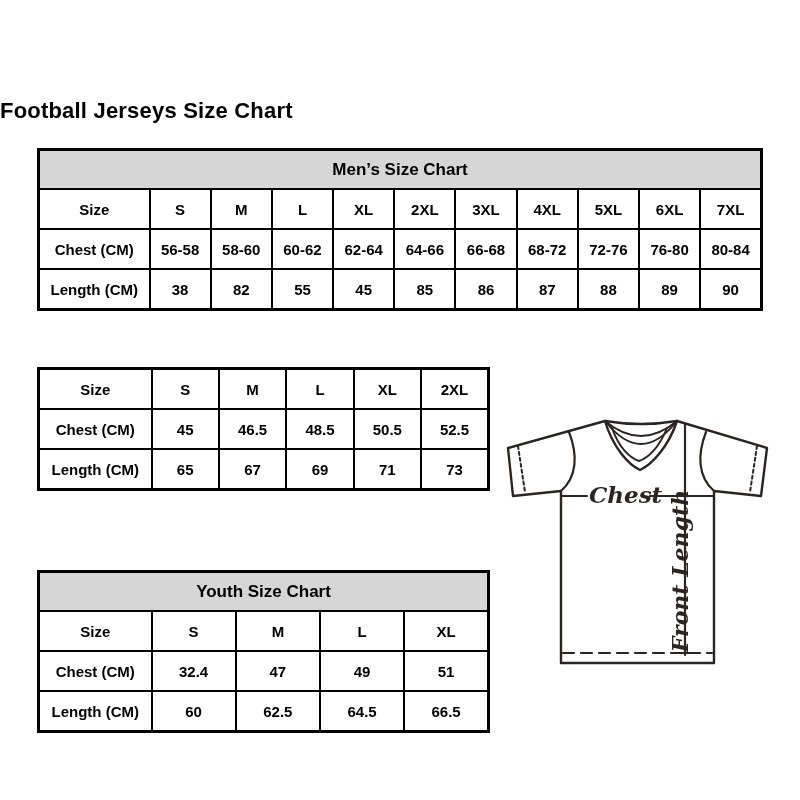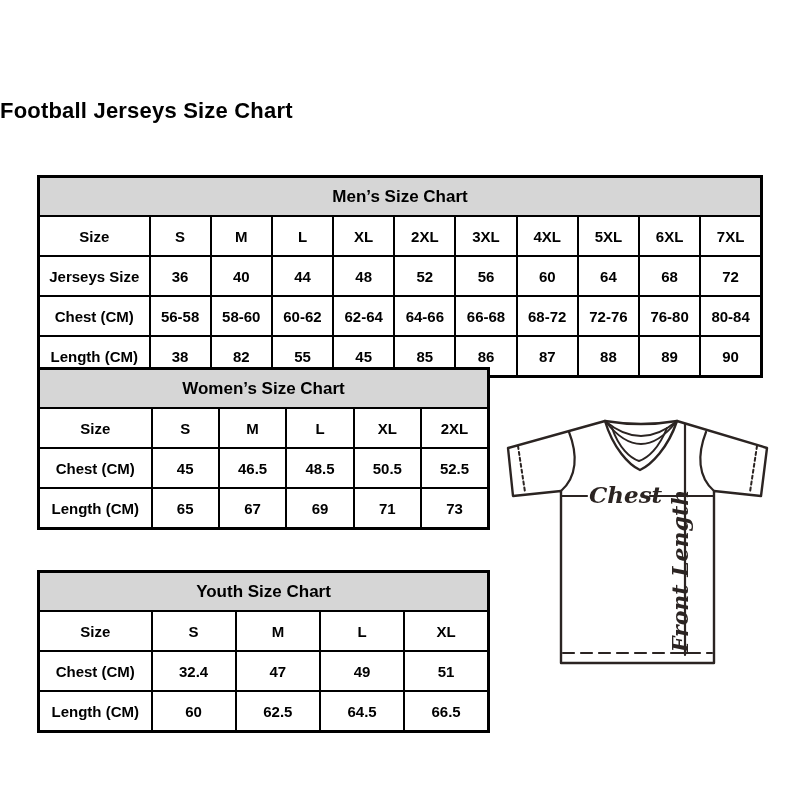--- a/index.html
+++ b/index.html
@@ -13,21 +13,21 @@
     position:absolute;top:98px;left:0;width:800px;
     font-size:22px;font-weight:bold;
     letter-spacing:0.2px;
   }
   table.size-table{
     position:absolute;
     border-collapse:collapse;
     table-layout:fixed;
     border:3px solid #000;
   }
-  table.men{left:37px;top:148px;width:726px;margin-top:27px;}
+  table.men{left:37px;top:148px;width:726px;}
   table.women{left:37px;top:367px;width:453px;}
   table.youth{left:37px;top:547px;width:453px;margin-top:23px;}
   .size-table td{
     border:2px solid #000;
     text-align:center;vertical-align:middle;
     font-weight:bold;font-size:15px;
     height:38px;padding:0 1px;
     white-space:nowrap;overflow:hidden;
   }
   .size-table td.tbl-title{
@@ -71,33 +71,20 @@
         <td>L</td>
         <td>XL</td>
         <td>2XL</td>
         <td>3XL</td>
         <td>4XL</td>
         <td>5XL</td>
         <td>6XL</td>
         <td>7XL</td>
       </tr>
       <tr>
-        <td>Jerseys Size</td>
-        <td>36</td>
-        <td>40</td>
-        <td>44</td>
-        <td>48</td>
-        <td>52</td>
-        <td>56</td>
-        <td>60</td>
-        <td>64</td>
-        <td>68</td>
-        <td>72</td>
-      </tr>
-      <tr>
         <td>Chest (CM)</td>
         <td>56-58</td>
         <td>58-60</td>
         <td>60-62</td>
         <td>62-64</td>
         <td>64-66</td>
         <td>66-68</td>
         <td>68-72</td>
         <td>72-76</td>
         <td>76-80</td>
@@ -123,23 +110,20 @@
     <colgroup>
       <col style="width: 113px;">
       <col>
       <col>
       <col>
       <col>
       <col>
     </colgroup>
     <tbody>
       <tr>
-        <td colspan="6" class="tbl-title">Women’s Size Chart</td>
-      </tr>
-      <tr>
         <td>Size</td>
         <td>S</td>
         <td>M</td>
         <td>L</td>
         <td>XL</td>
         <td>2XL</td>
       </tr>
       <tr>
         <td>Chest (CM)</td>
         <td>45</td>

